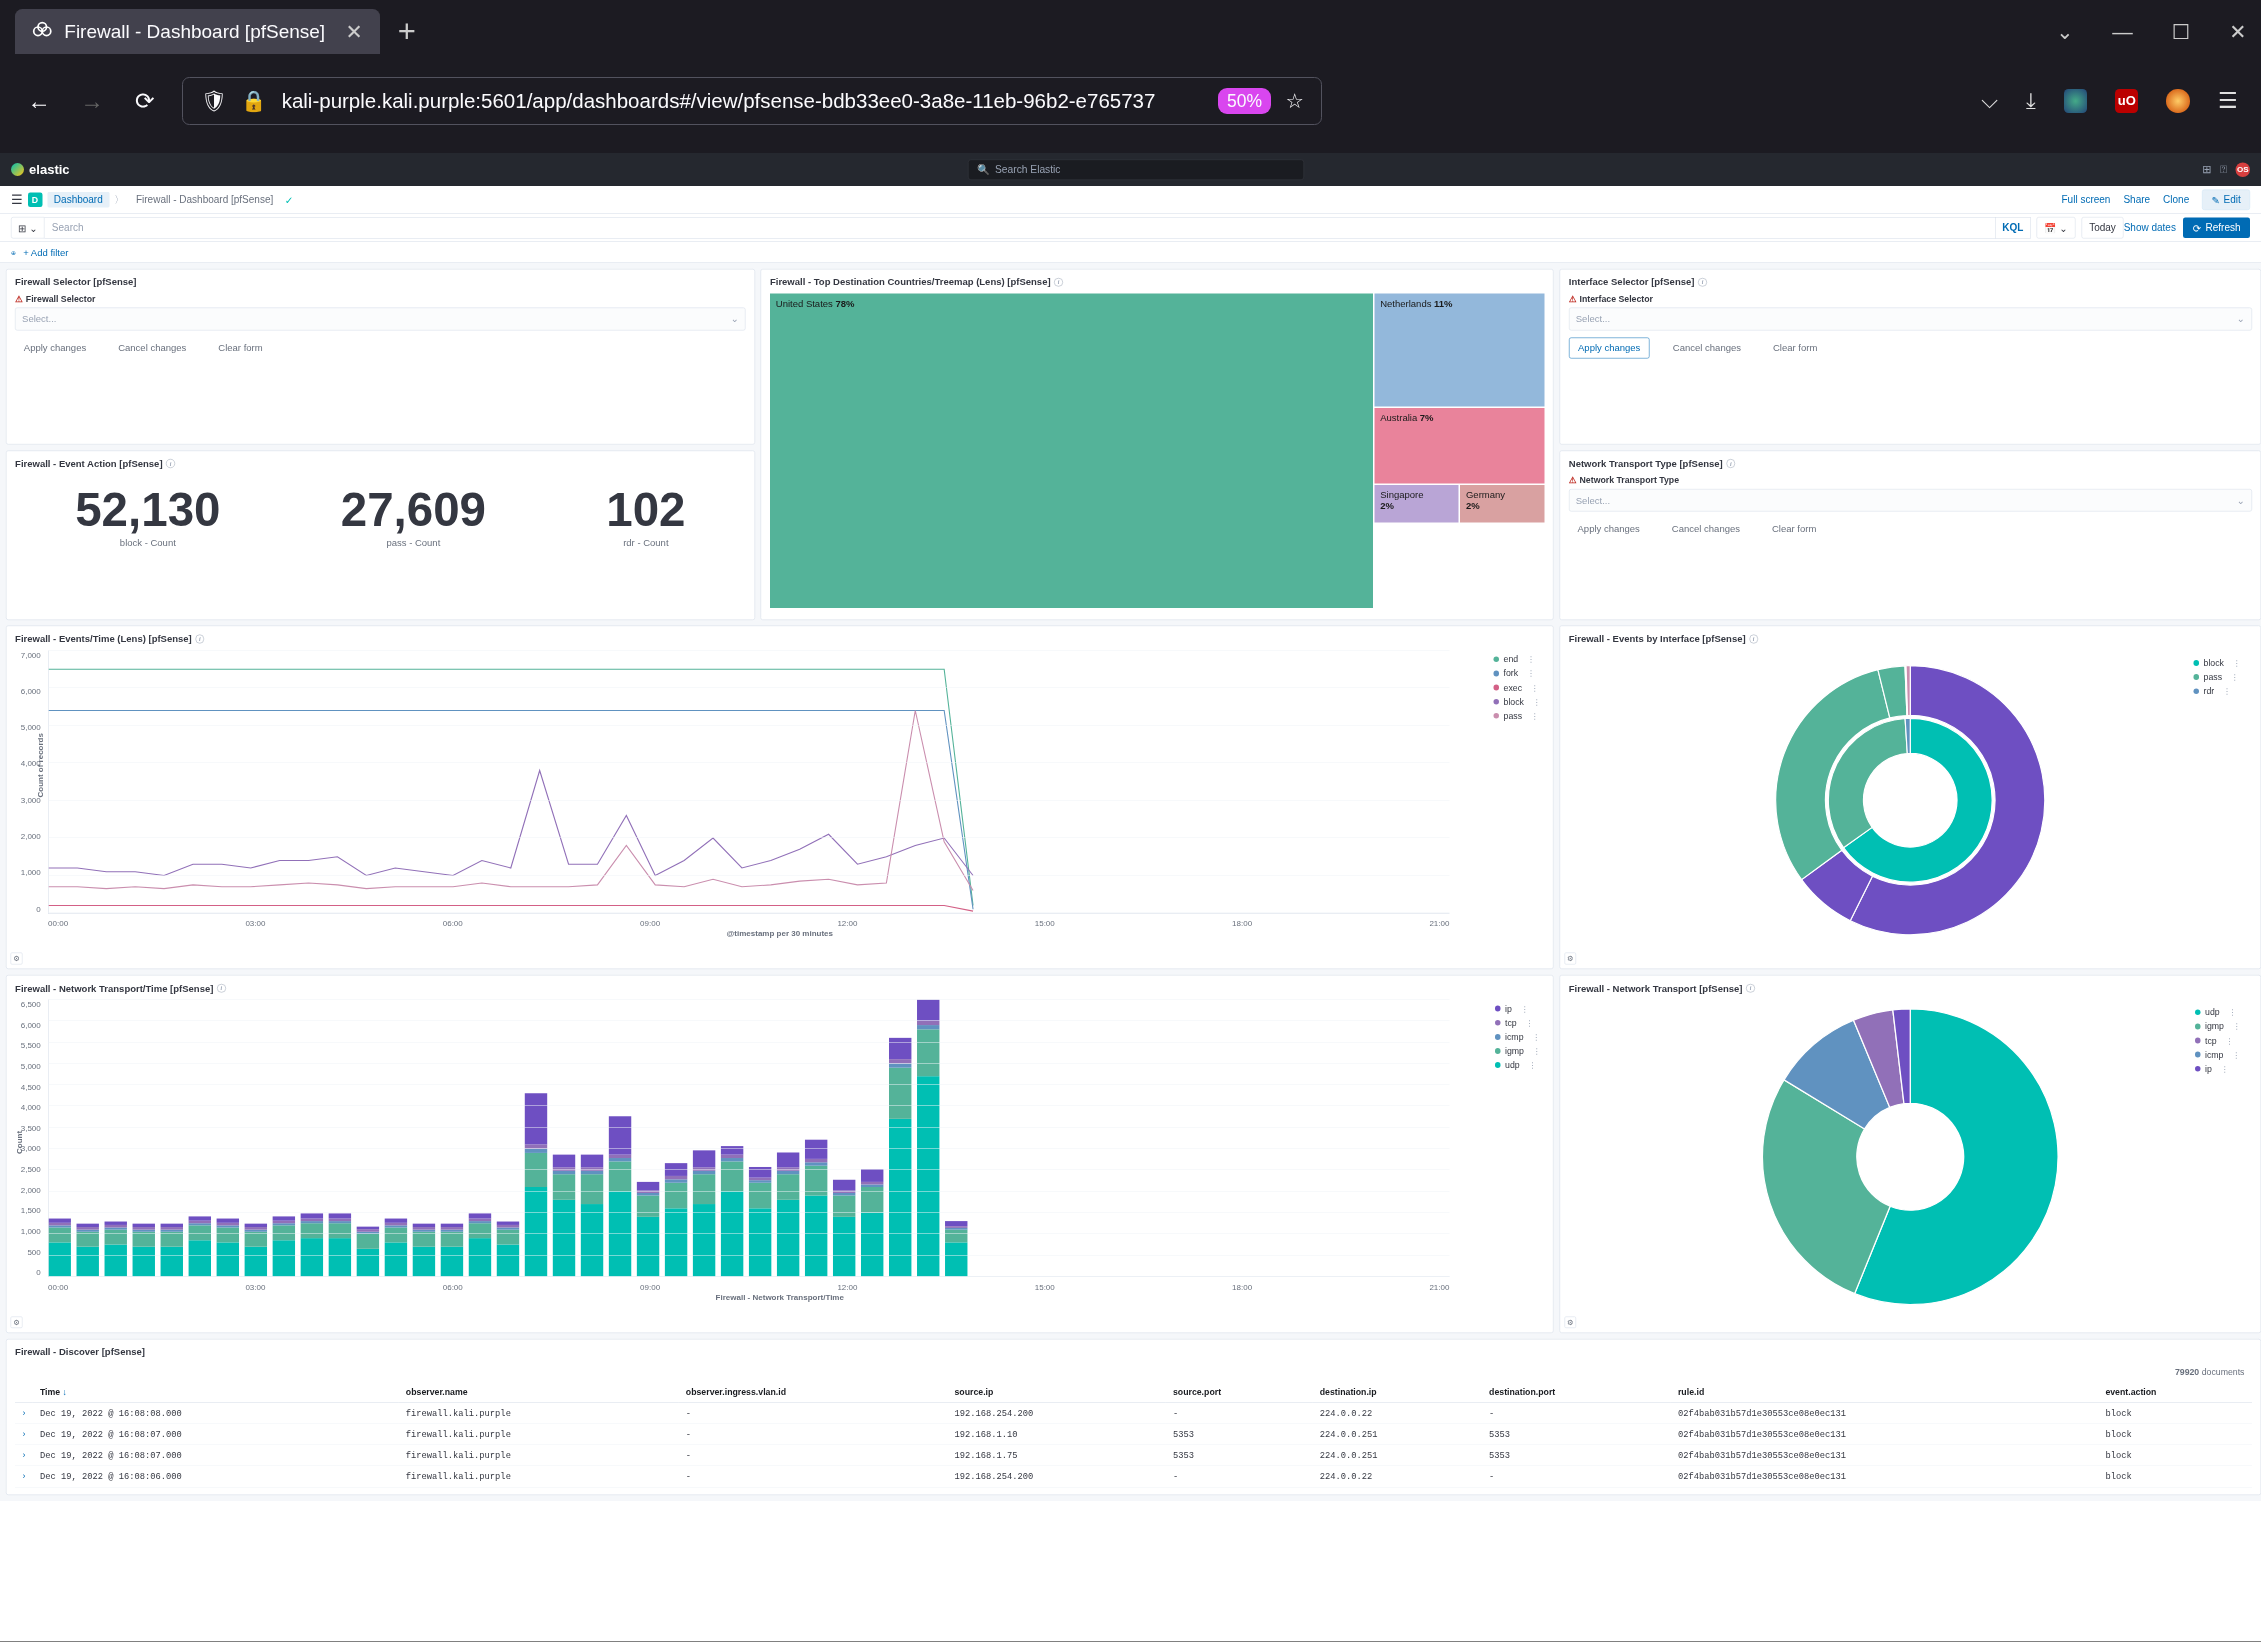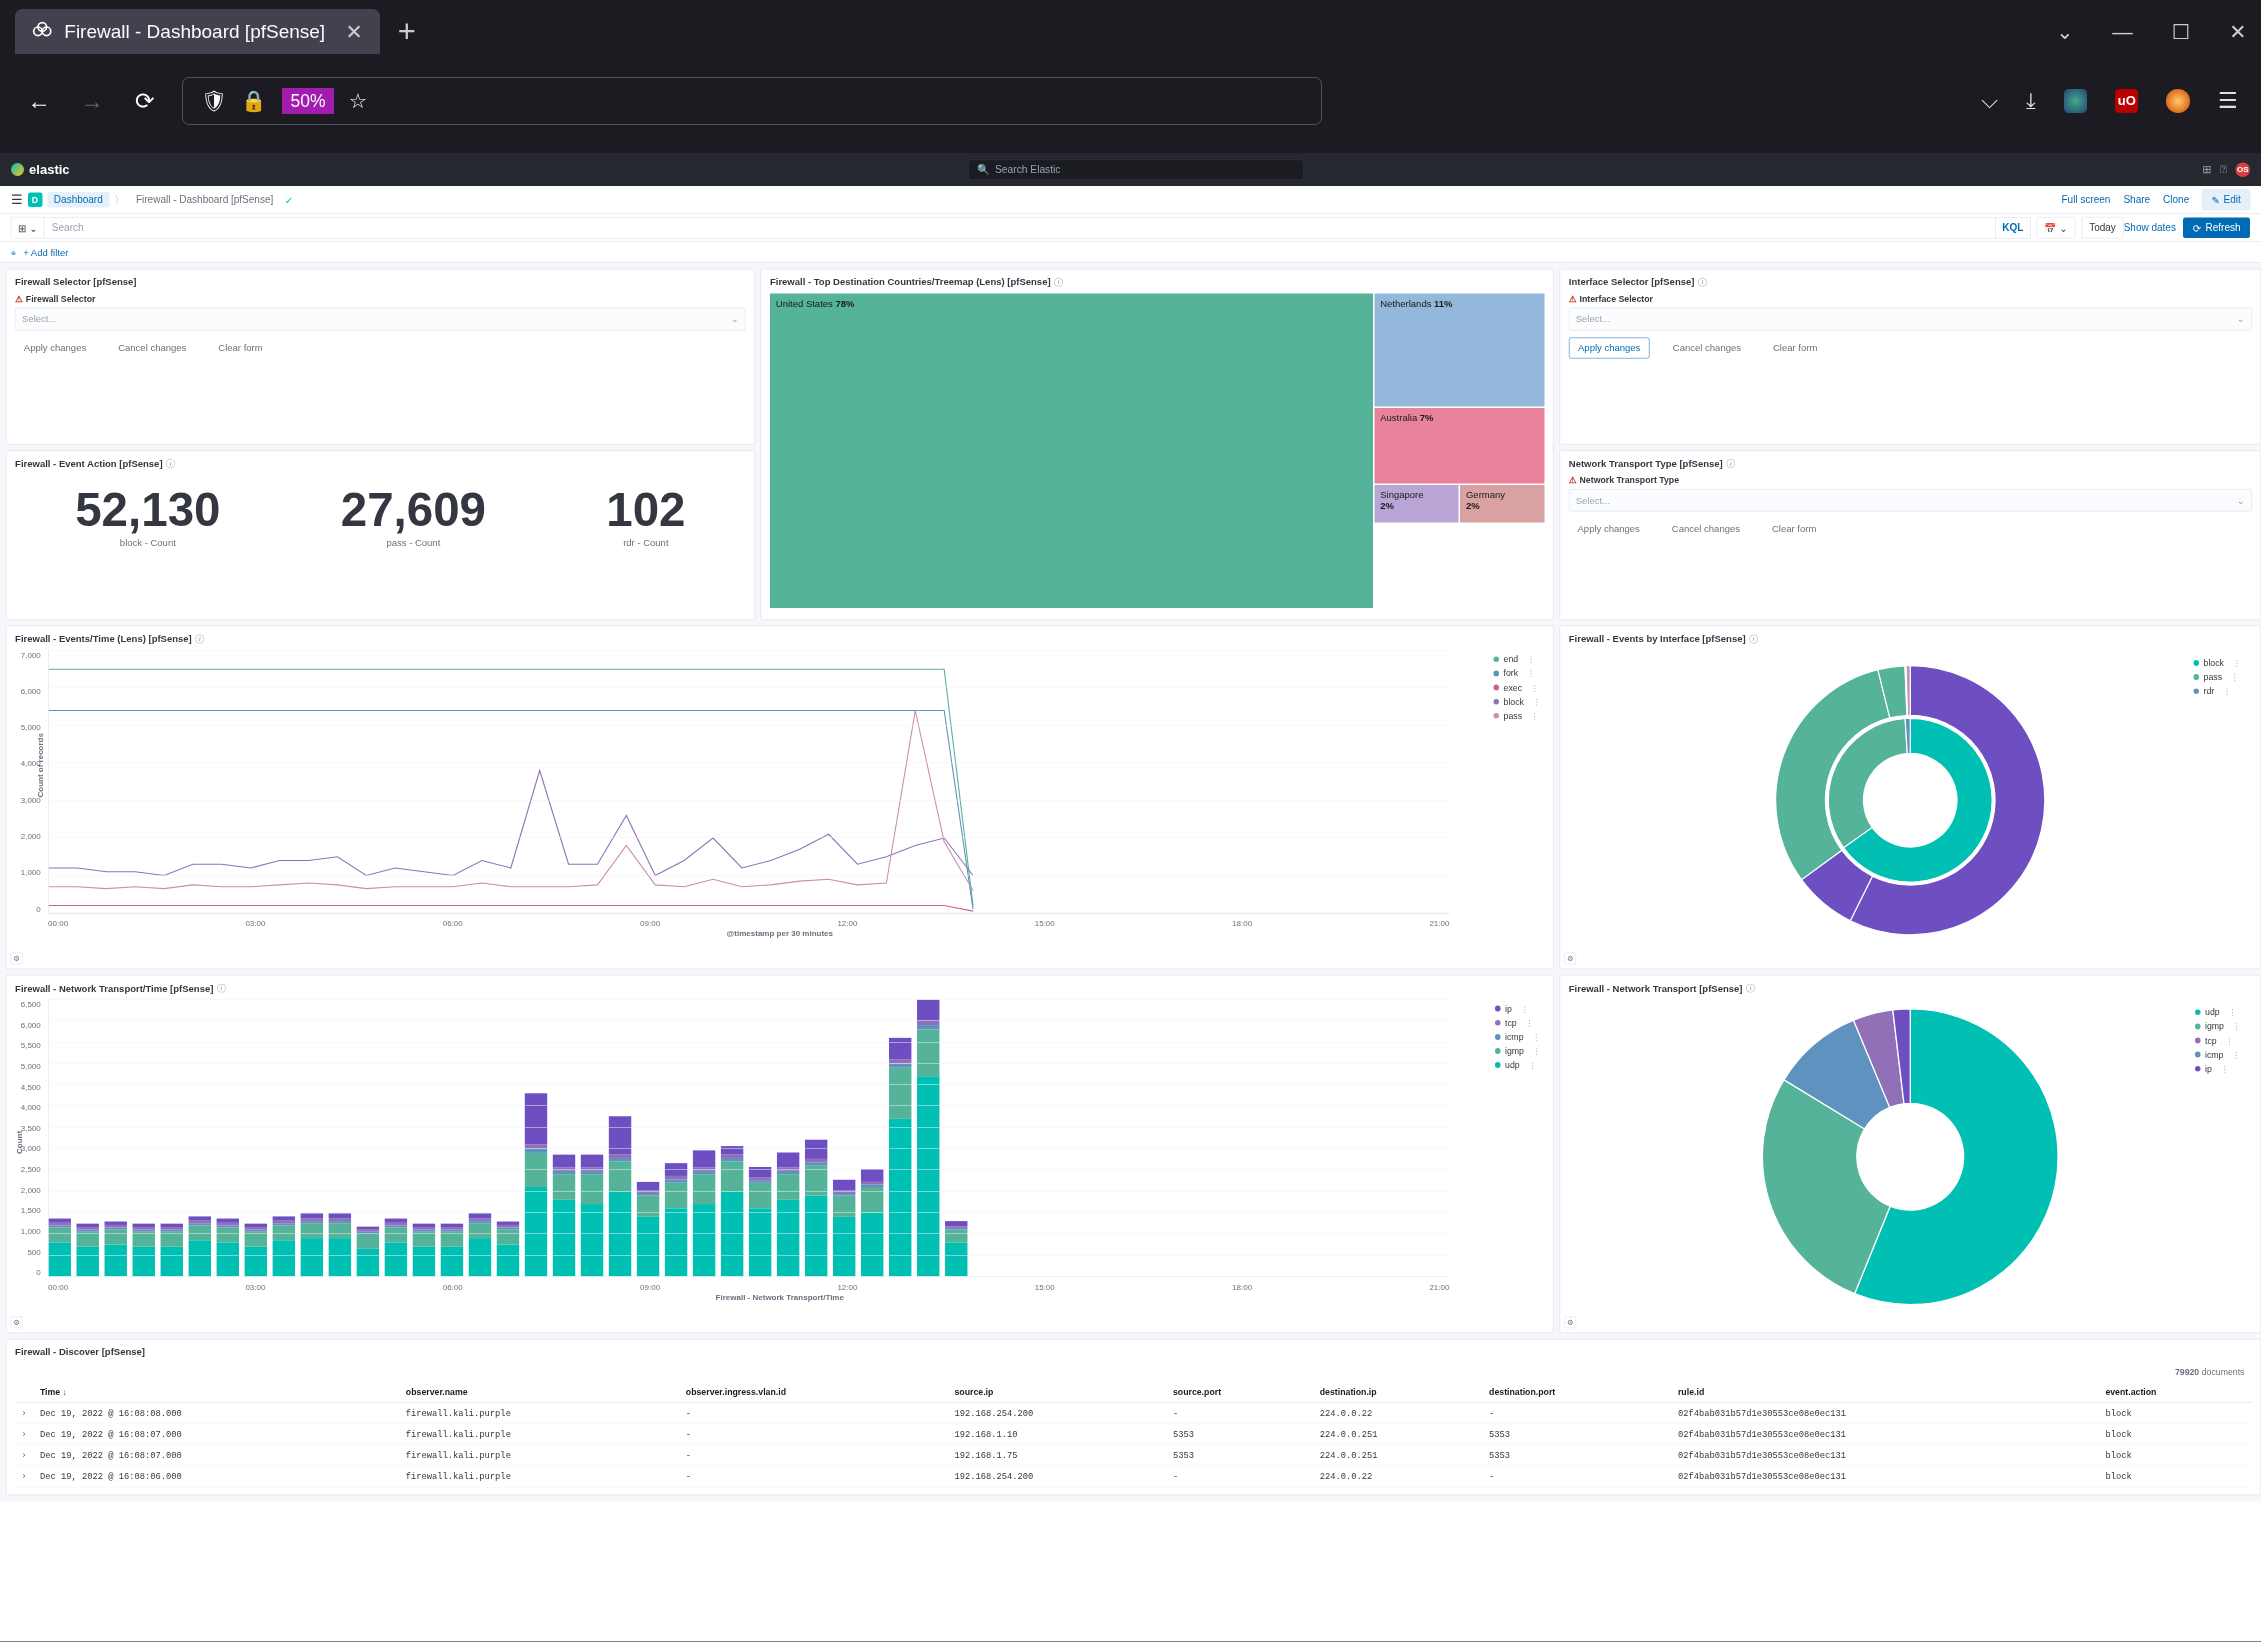--- a/index.html
+++ b/index.html
@@ -14,21 +14,21 @@
 .new-tab { margin-left: 17.5px; font-size: 31px; color: #ccc; cursor: pointer; }
 .window-controls { margin-left: auto; display: flex; gap: 39px; font-size: 20.5px; color: #ccc; }
 .window-controls span { cursor: pointer; }
 
 .nav-bar { height: 76px; display: flex; align-items: center; padding: 0 23.4px; gap: 22px; }
 .nav-btn { width: 31px; height: 31px; display: flex; align-items: center; justify-content: center; color: #fbfbfe; font-size: 23.4px; cursor: pointer; }
 .nav-btn.disabled { color: #666; }
 .url-bar { flex: 1; background: #1c1b22; border: 1.5px solid #52525e; border-radius: 7.3px; height: 48px; display: flex; align-items: center; padding: 0 17.5px; gap: 14.6px; color: #fbfbfe; font-size: 20.5px; max-width: 1140px; }
 .url-lock { color: #ff6b6b; }
 .url-text { flex: 1; white-space: nowrap; overflow: hidden; }
-.zoom-badge { background: #a21caf; padding: 2.9px 8.8px; border-radius: 1px; font-size: 17.5px; }
+.zoom-badge { background: #d946ef; padding: 2.9px 8.8px; border-radius: 9px; font-size: 17.5px; }
 .right-controls { margin-left: auto; display: flex; gap: 28px; align-items: center; }
 .right-controls span { cursor: pointer; font-size: 22px; }
 .ext-icon { width: 23.4px; height: 23.4px; border-radius: 4.4px; }
 
 
 .app-wrapper { transform: scale(0.5); transform-origin: top left; width: 4522px; height: 2977px; background: #fff; color: #343741; }
 .app-scroll { width: 100%; height: 100%; overflow: hidden; }
 
 .elastic-header { background: #25282f; height: 66px; display: flex; align-items: center; padding: 0 22px; }
 .elastic-logo { display: flex; align-items: center; gap: 10.2px; color: #fff; font-size: 26px; font-weight: 600; }
@@ -141,20 +141,21 @@
       <span>✕</span>
     </div>
   </div>
   <div class="nav-bar">
     <span class="nav-btn">←</span>
     <span class="nav-btn disabled">→</span>
     <span class="nav-btn">⟳</span>
     <div class="url-bar">
       <span>🛡</span>
       <span class="url-lock">🔒</span>
+      <span class="url-text">kali-purple.kali.purple:5601/app/dashboards#/view/pfsense-bdb33ee0-3a8e-11eb-96b2-e765737</span>
       <span class="zoom-badge">50%</span>
       <span>☆</span>
     </div>
     <div class="right-controls">
       <span>⌵</span>
       <span>⤓</span>
       <span class="ext-icon" style="background:radial-gradient(circle,#4a8,#247)"></span>
       <span class="ext-icon" style="background:#b00;color:#fff;display:flex;align-items:center;justify-content:center;font-size:13px;font-weight:700">uO</span>
       <span class="ext-icon" style="background:radial-gradient(circle,#fc6,#c40);border-radius:50%"></span>
       <span>☰</span>

